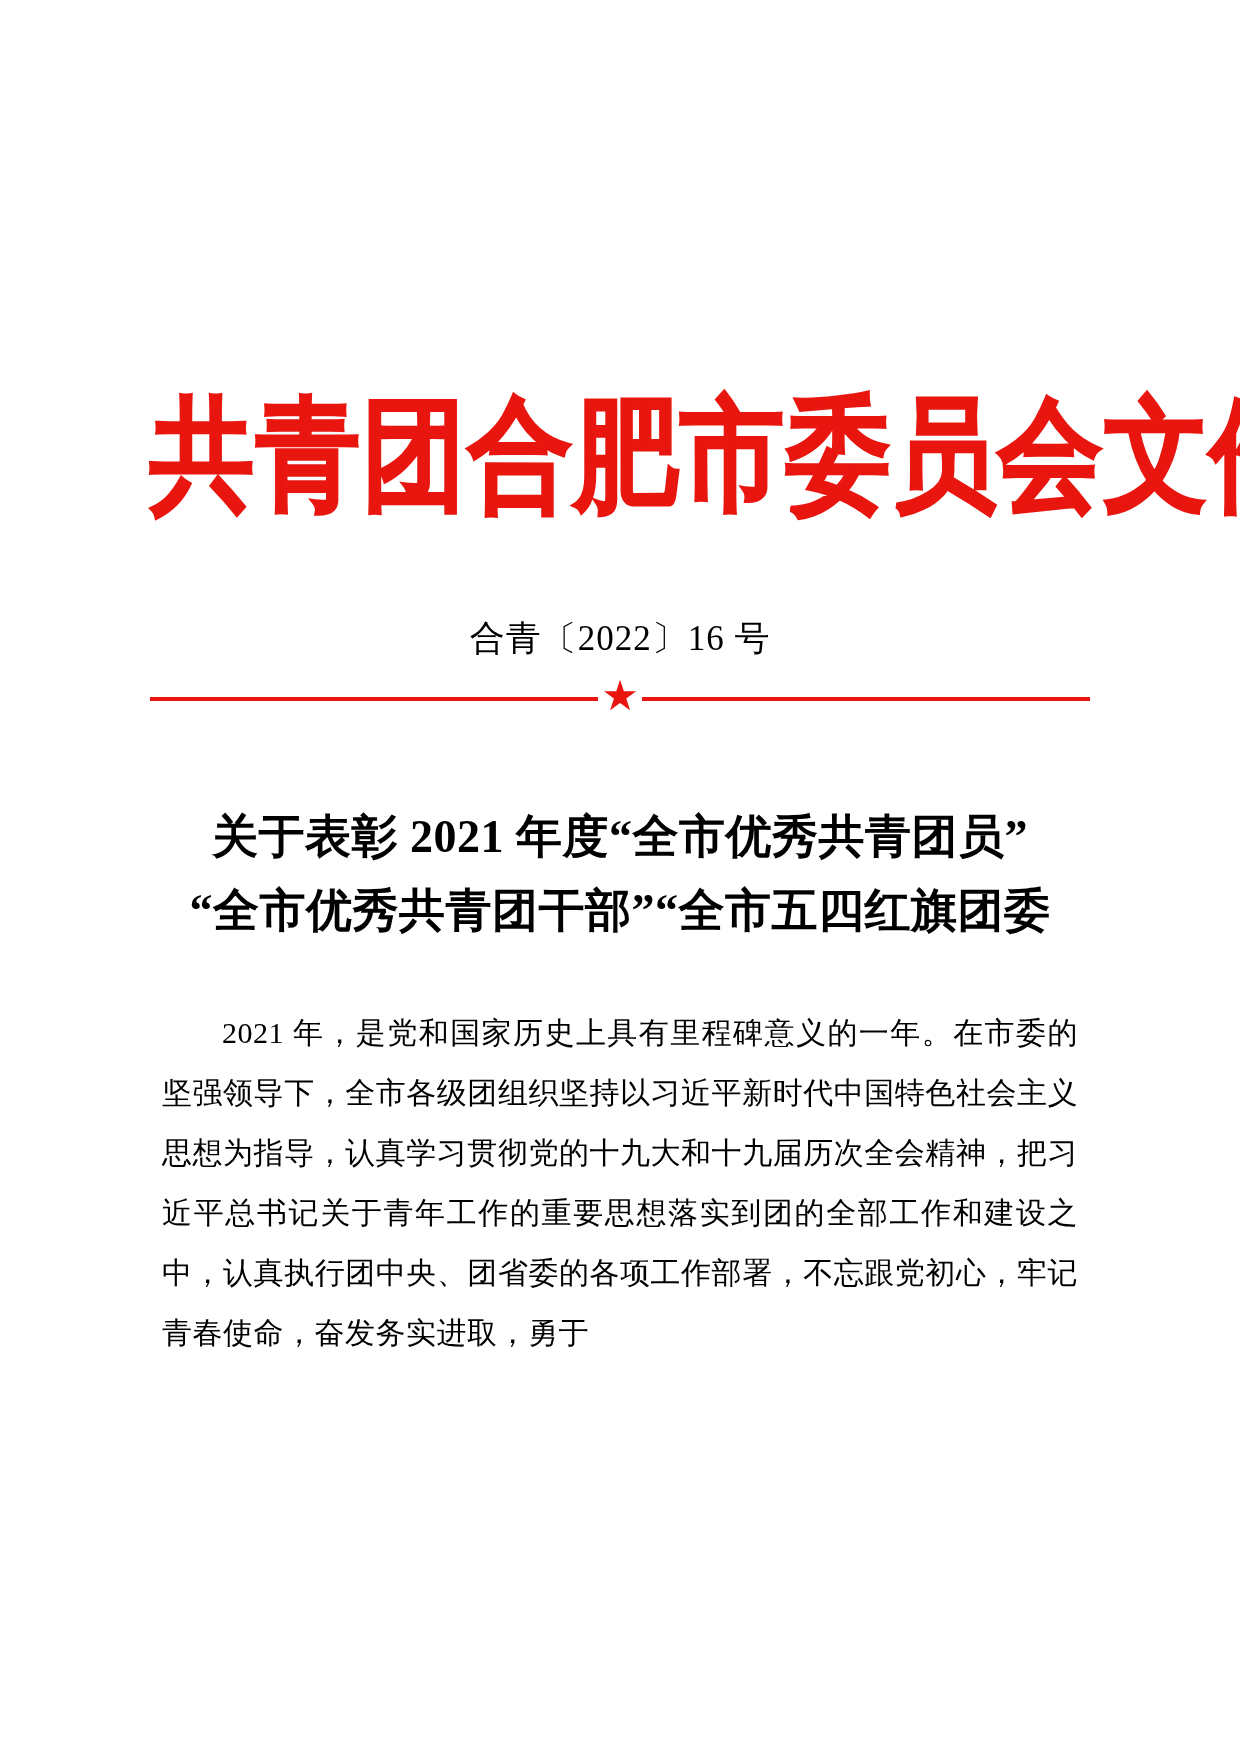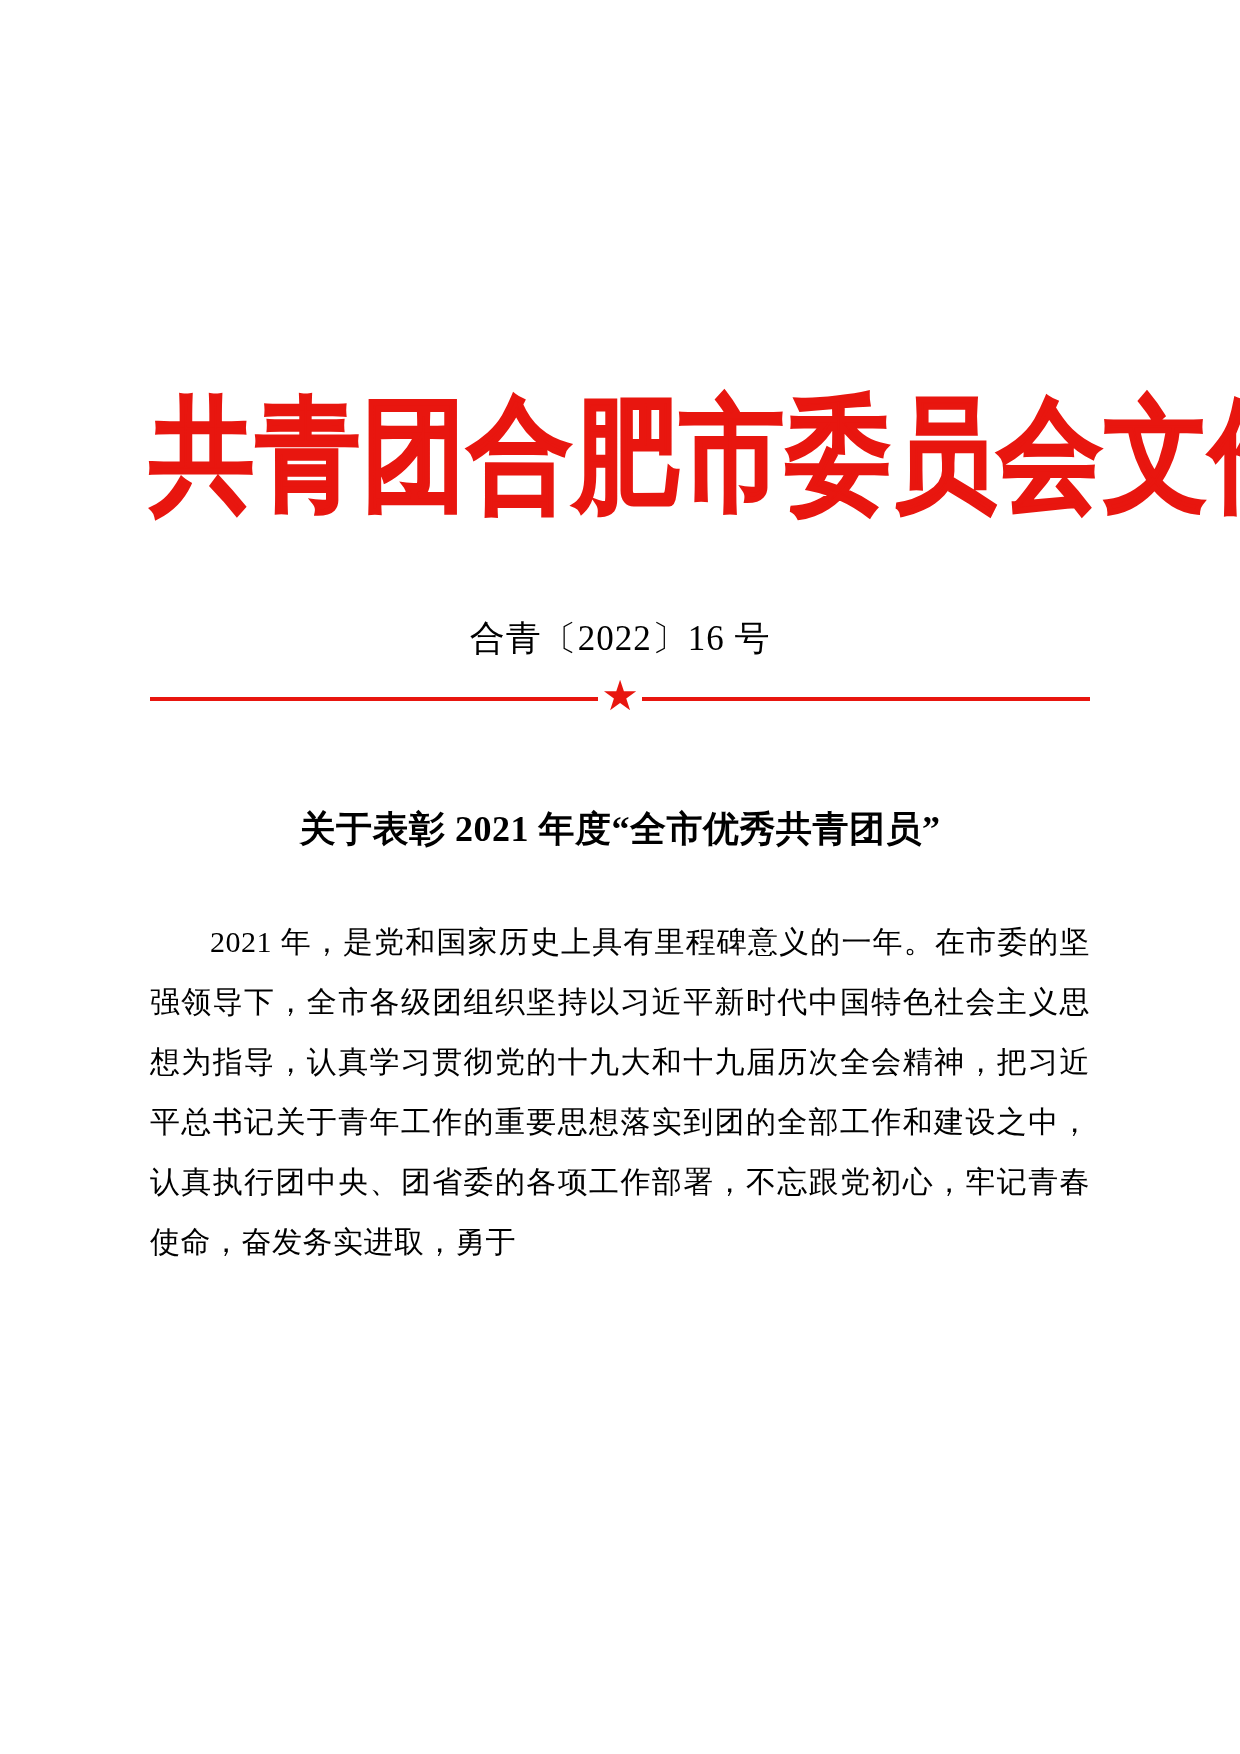--- a/index.html
+++ b/index.html
@@ -71,60 +71,61 @@
     position: relative;
     top: -3px;
   }
 
   
   .doc-title {
     margin-top: 86px;
     text-align: center;
     font-family: "Liberation Serif", serif;
     font-weight: bold;
-    font-size: 36px;
+    font-size: 46px;
     line-height: 1.62;
     letter-spacing: 0.5px;
     padding: 0 10px;
   }
   .doc-title .line {
     display: block;
     white-space: nowrap;
   }
 
   
   .body-text {
     margin-top: 54px;
     font-size: 30px;
     line-height: 2.0;
     text-align: justify;
     text-justify: inter-ideograph;
     letter-spacing: 0.5px;
   }
   .body-text p {
-    margin: 0;
+    margin: 12px;
     text-indent: 2em;
   }
 </style>
 </head>
 <body>
 
 <div class="page">
 
   <div class="masthead">共青团合肥市委员会文件</div>
 
   <div class="doc-number">合青〔2022〕16 号</div>
 
   <div class="red-rule">
     <span class="bar"></span>
     <span class="star">★</span>
     <span class="bar"></span>
   </div>
 
   <div class="doc-title">
     <span class="line">关于表彰 2021 年度“全市优秀共青团员”</span>
+    <span class="line">“全市优秀共青团干部”“全市五四红旗团委</span>
   </div>
 
   <div class="body-text">
     <p>2021 年，是党和国家历史上具有里程碑意义的一年。在市委的坚强领导下，全市各级团组织坚持以习近平新时代中国特色社会主义思想为指导，认真学习贯彻党的十九大和十九届历次全会精神，把习近平总书记关于青年工作的重要思想落实到团的全部工作和建设之中，认真执行团中央、团省委的各项工作部署，不忘跟党初心，牢记青春使命，奋发务实进取，勇于</p>
   </div>
 
 </div>
 
 </body></html>

